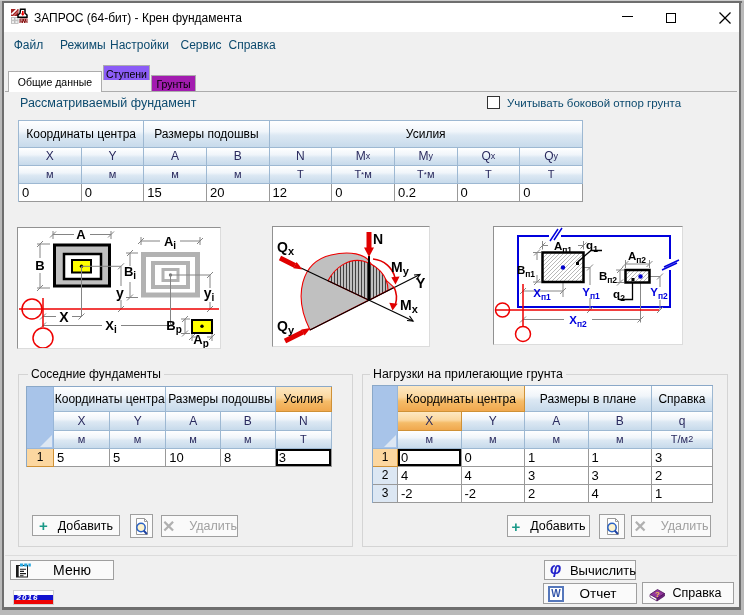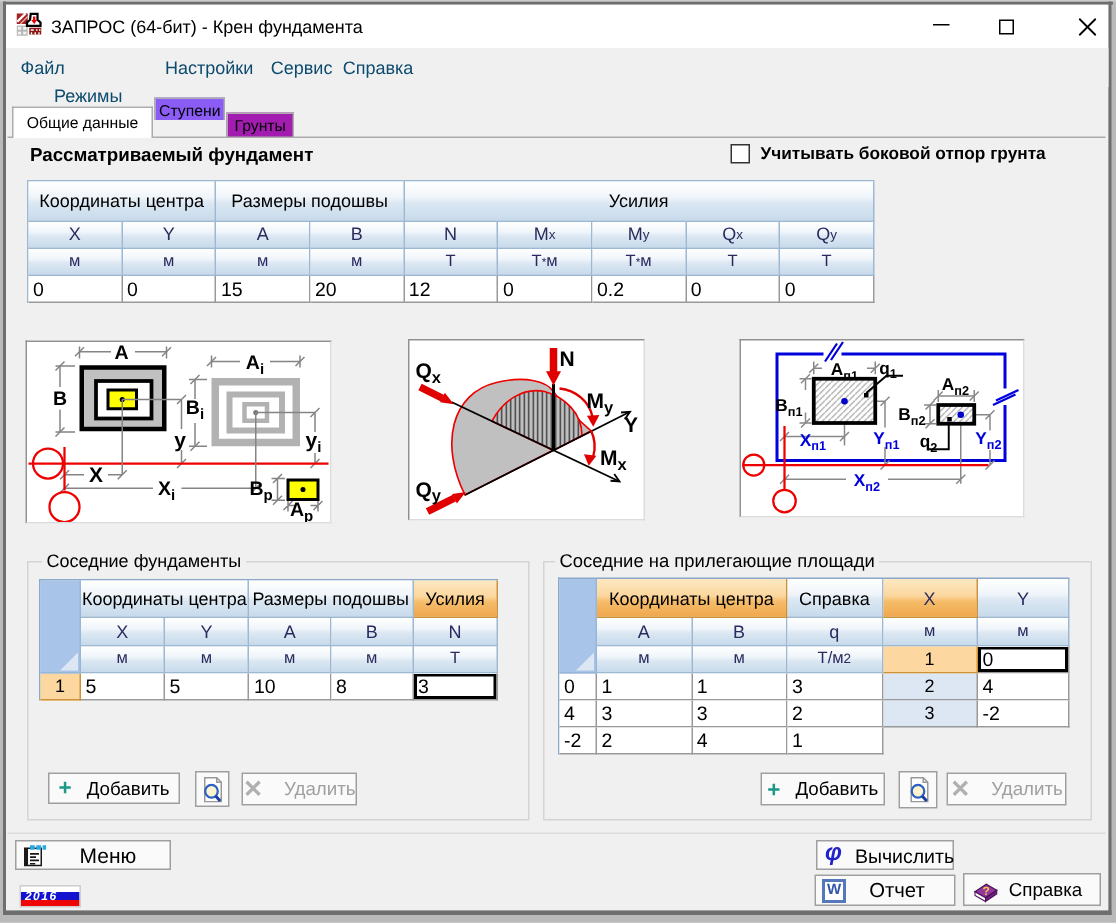--- a/index.html
+++ b/index.html
@@ -12,21 +12,21 @@
 #bBottom{left:2px;top:607px;width:739px;height:3px;background:#6e6e6e;}
 #title{left:34px;top:11px;font-size:12px;color:#000;}
 #menubar{left:4px;top:32px;width:735px;height:26px;background:#f0f0f0;}
 .mi{position:absolute;top:6px;font-size:12px;color:#0c4a6e;}
 .tab{position:absolute;font-size:10.5px;color:#000;border:1px solid #acacac;border-bottom:none;text-align:center;}
 #tab1{left:8px;top:71px;width:94px;height:21px;background:#fff;line-height:21px;z-index:3;}
 #tab2{left:103px;top:65px;width:47px;height:15px;background:#8b5cf6;line-height:16px;}
 #tab3{left:151px;top:75px;width:45px;height:17px;background:#a21caf;line-height:16px;}
 #tabline{left:5px;top:91px;width:732px;height:1px;background:#acacac;}
 #pagebg{left:5px;top:92px;width:732px;height:463px;background:#f0f0f0;}
-.lbl{position:absolute;font-size:13px;color:#000000;white-space:nowrap;font-weight:bold;}
+.lbl{position:absolute;font-size:13px;color:#0c4a6e;white-space:nowrap;}
 #chk{left:487px;top:96px;width:13px;height:13px;border:1px solid #333;background:#fff;}
 
 .grid{position:absolute;display:grid;text-align:right;}
 .h,.ho,.rh,.d,.rn,.rno{font-size:12px;display:flex;align-items:center;justify-content:center;overflow:hidden;white-space:nowrap;}
 .h{background:linear-gradient(180deg,#ffffff 0%,#f0f5fa 40%,#dce8f3 55%,#c7daeb 100%);border-right:1px solid #9db8d2;border-bottom:1px solid #9db8d2;color:#000;}
 .ho{background:linear-gradient(180deg,#fde8c3 0%,#fbd79e 45%,#f5bc69 60%,#f0a84e 100%);border-right:1px solid #cf9136;border-bottom:1px solid #cf9136;color:#000;}
 .unit{color:#2a2a5e;font-size:11px !important;}
 .lt{color:#2a2a5e;}
 .d{background:#fff;border-right:1px solid #999;border-bottom:1px solid #999;justify-content:flex-start;padding-left:3px;font-size:13px;}
 .sel{box-shadow:inset 0 0 0 2px #000;}
@@ -74,21 +74,21 @@
     </svg></div>
 <div class="abs" id="title">ЗАПРОС (64-бит) - Крен фундамента</div>
 <div class="abs" style="left:622px;top:16px;width:11px;height:1px;background:#000;"></div>
 <div class="abs" style="left:666px;top:13px;width:10px;height:10px;border:1px solid #000;"></div>
 <svg class="abs" style="left:719px;top:12px;" width="12" height="12">
     <line x1="0.5" y1="0.5" x2="11.5" y2="11.5" stroke="#000" stroke-width="1.2"></line>
     <line x1="11.5" y1="0.5" x2="0.5" y2="11.5" stroke="#000" stroke-width="1.2"></line>
   </svg>
 <div class="abs" id="menubar"></div>
 <span class="mi" style="left:13.7px;top:38px;">Файл</span>
-<span class="mi" style="left:36px;top:38px;margin-top:19px;">Режимы</span>
+<span class="mi" style="left:60px;top:38px;">Режимы</span>
 <span class="mi" style="left:110px;top:38px;">Настройки</span>
 <span class="mi" style="left:180.5px;top:38px;">Сервис</span>
 <span class="mi" style="left:228.5px;top:38px;">Справка</span>
 <div class="tab" id="tab1">Общие данные</div>
 <div class="tab" id="tab2">Ступени</div>
 <div class="tab" id="tab3">Грунты</div>
 <div class="abs" id="tabline"></div>
 <div class="abs" style="left:5px;top:555px;width:732px;height:1px;background:#dcdcdc;"></div>
 <span class="lbl" style="left:20px;top:96px;font-size:12.5px;">Рассматриваемый фундамент</span>
 <div class="abs" id="chk"></div>
@@ -270,21 +270,21 @@
 <text x="97" y="69">Y<tspan dy="3" font-size="8.5">п1</tspan></text>
 <text x="84" y="97">Х<tspan dy="3" font-size="8.5">п2</tspan></text>
 <text x="165" y="69">Y<tspan dy="3" font-size="8.5">п2</tspan></text>
 </g>
 </svg>
 </div>
 
 <div class="gbox" style="left:18px;top:374px;width:335px;height:173px;"></div>
 <span class="gttl" style="left:28px;top:367px;">Соседние фундаменты</span>
 <div class="gbox" style="left:362px;top:374px;width:366px;height:173px;"></div>
-<span class="gttl" style="left:370px;top:367px;font-size:12.3px;">Соседние на прилегающие площади</span>
+<span class="gttl" style="left:370px;top:367px;font-size:12.3px;">Нагрузки на прилегающие грунта</span>
 
 <div class="grid" id="t2">
   <div class="rh" style="grid-row:span 3;">
       <div class="tri"></div>
     </div>
   <div class="h" style="grid-column:span 2;">Координаты центра</div>
   <div class="h" style="grid-column:span 2;">Размеры подошвы</div>
   <div class="ho">Усилия</div>
   <div class="h lt">X</div>
     <div class="h lt">Y</div>
@@ -302,20 +302,21 @@
     <div class="d">10</div>
     <div class="d">8</div>
     <div class="d sel">3</div>
 </div>
 
 <div class="grid" id="t3">
   <div class="rh" style="grid-row:span 3;">
       <div class="tri"></div>
     </div>
   <div class="ho" style="grid-column:span 2;">Координаты центра</div>
+  <div class="h" style="grid-column:span 2;">Размеры в плане</div>
   <div class="h">Справка</div>
   <div class="ho lt">X</div>
     <div class="h lt">Y</div>
     <div class="h lt">A</div>
     <div class="h lt">B</div>
     <div class="h lt">q</div>
   <div class="h unit">м</div>
     <div class="h unit">м</div>
     <div class="h unit">м</div>
     <div class="h unit">м</div>

